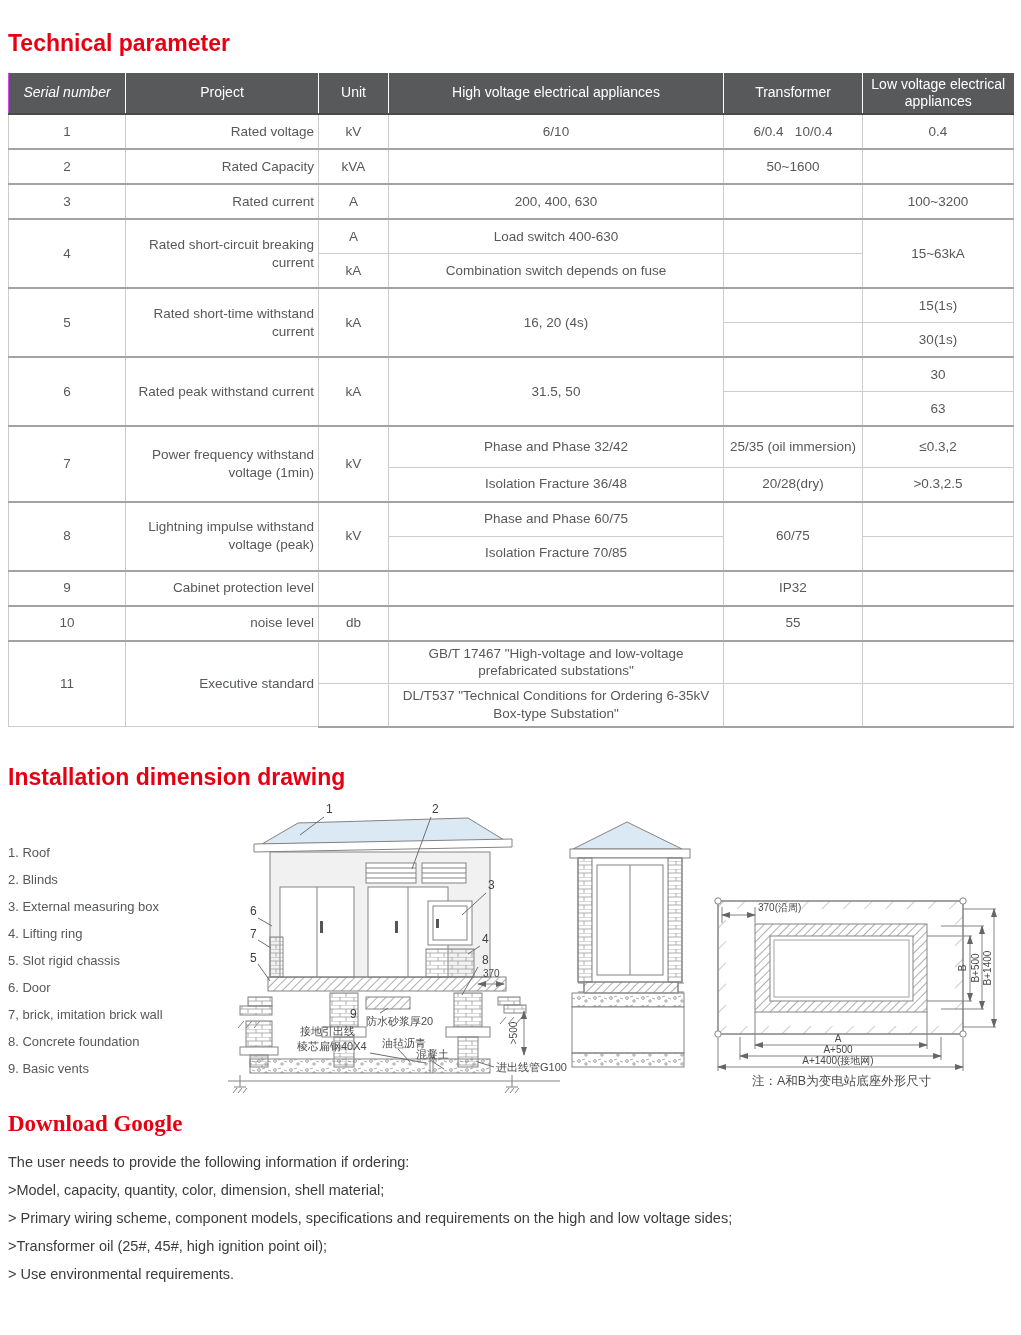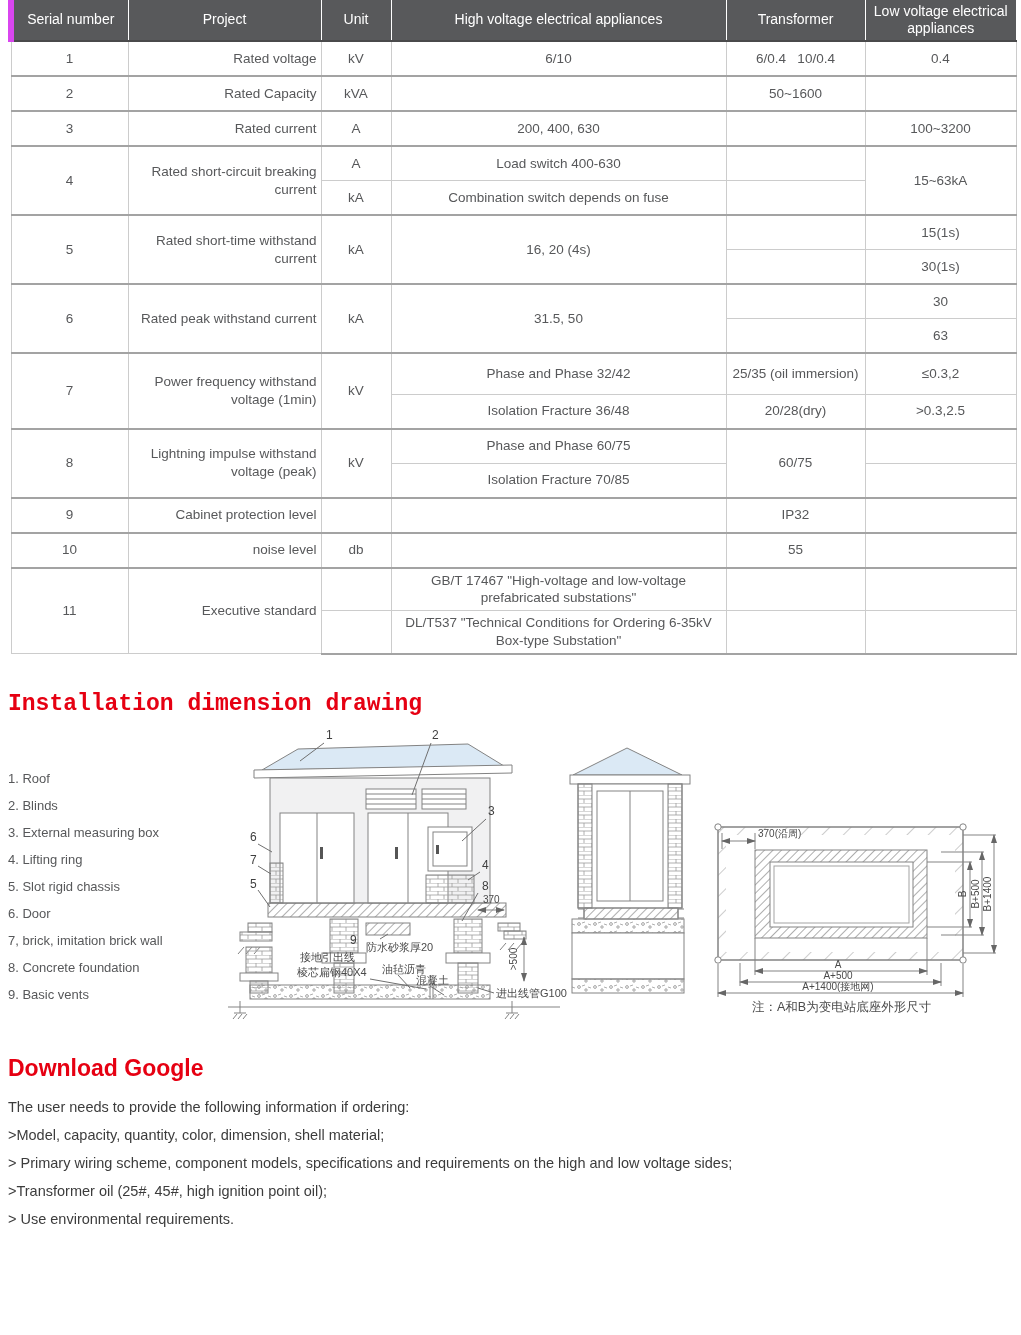--- a/index.html
+++ b/index.html
@@ -1,26 +1,26 @@
 <!DOCTYPE html>
 <html><head>
 <meta charset="utf-8">
 <style>
   html,body{margin:0;padding:0;background:#fff;}
   body{width:1021px;font-family:"Liberation Sans",sans-serif;color:#57585a;}
   .page{padding:0 8px;}
   h1.sec{color:#e60012;font-size:23px;font-weight:bold;margin:0;letter-spacing:0;}
   #h-tech{padding-top:30px;margin-bottom:16px;}
-  #h-install{margin-top:36px;font-family:Liberation Mono, monospace;}
-  #h-download{margin-top:18px;}
+  #h-install{margin-top:36px;}
+  #h-download{font-family:Liberation Serif, serif;}
 
   table.tech{border-collapse:collapse;table-layout:fixed;width:1005px;font-size:13.5px;color:#57585a;}
   table.tech th{background:#58595b;color:#fff;font-weight:normal;font-size:14px;height:40px;
     border-left:1px solid #fff;border-bottom:2px solid #4a4a4b;padding:0 2px;line-height:1.25;}
-  table.tech th:first-child{border-left:6px solid #d946ef;}
+  table.tech th:first-child{border-left:1px solid #d946ef;font-style:italic;}
   table.tech td{border:1px solid #cccccc;height:29px;text-align:center;vertical-align:middle;
     padding:2px 4px;line-height:1.3;overflow:hidden;}
   table.tech tr.grp > td{border-top:2px solid #a3a3a3;}
   table.tech tr.last > td{border-bottom:2px solid #a3a3a3;}
   table.tech td.pl{text-align:right;padding-left:10px;}
 
   .drawing-wrap{position:relative;height:314px;width:1021px;margin-left:-8px;margin-top:6px;}
   .legend{position:absolute;left:8px;top:42px;font-size:13px;color:#57585a;}
   .legend div{line-height:27px;}
   .drawing-svg{position:absolute;left:0;top:0;}
@@ -30,20 +30,21 @@
   .co{font-size:12px;fill:#3f3f3f;}
 
   .ordering{font-size:14.5px;color:#3c3c3c;margin-top:16px;}
   .ordering p{margin:10px 0 9px;line-height:18px;}
 </style>
 </head>
 <body>
 
 <div class="page">
 
+  <h1 class="sec" id="h-tech">Technical parameter</h1>
 
   <table class="tech">
     <colgroup>
       <col style="width:117px">
         <col style="width:193px">
         <col style="width:70px">
       <col style="width:335px">
         <col style="width:139px">
         <col style="width:151px">
     </colgroup>

